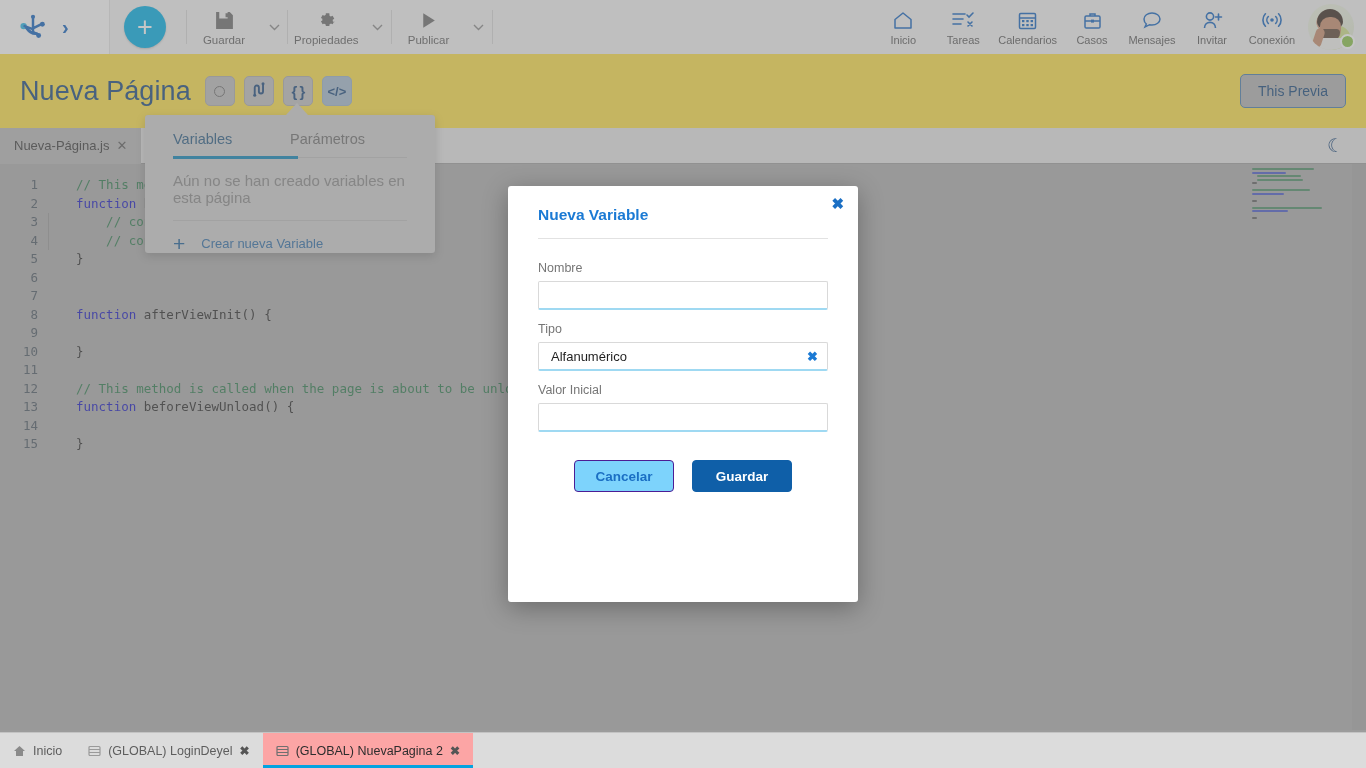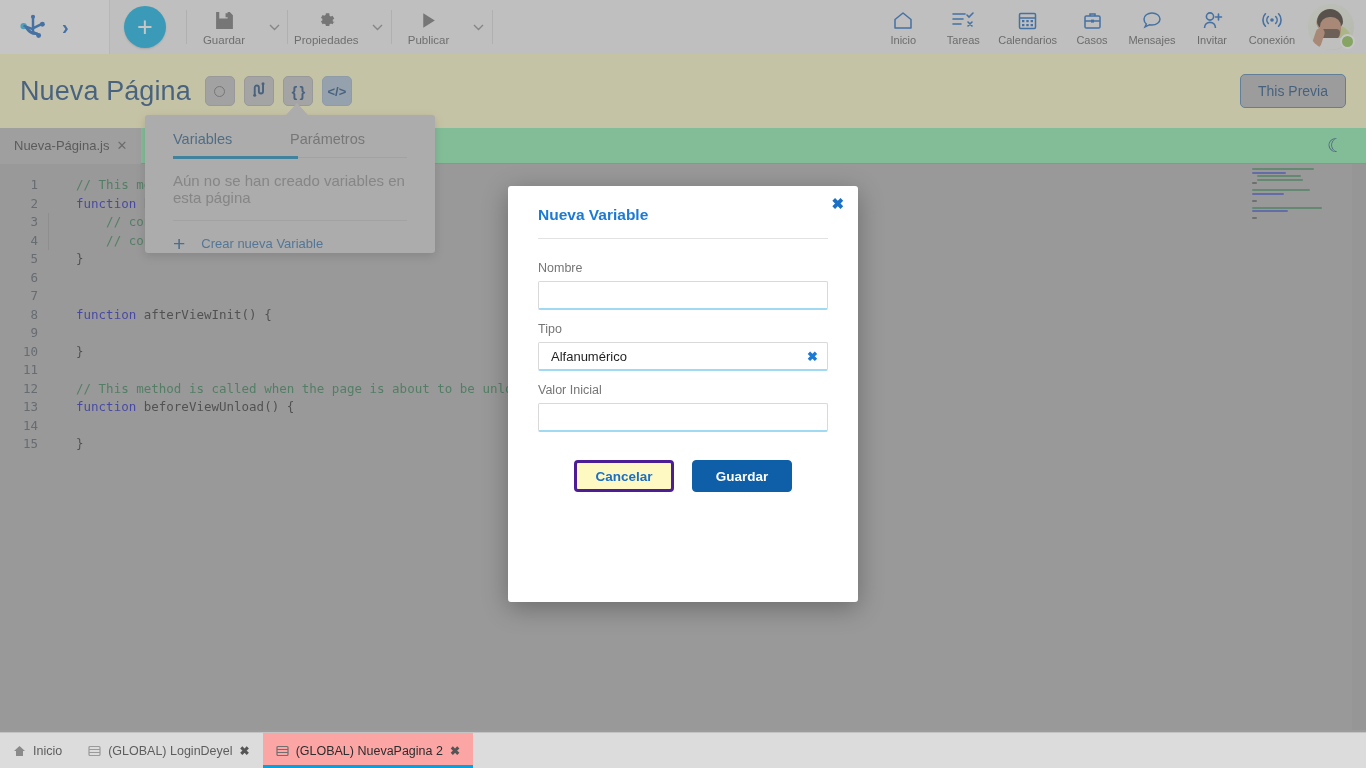--- a/index.html
+++ b/index.html
@@ -69,21 +69,21 @@
   .av-body { position:absolute; left:4px; bottom:0; width:38px; height:12px; background:#f2f2ee; border-radius:10px 10px 0 0; }
   .av-arm  { position:absolute; left:6px; top:24px; width:9px; height:20px; background:#c98f6d; border-radius:5px; transform:rotate(18deg); }
   .status-dot {
     position:absolute; right:-1px; bottom:1px; width:15px; height:15px; border-radius:50%;
     background:#8bc34a; border:2px solid #fff;
   }
 
   
   .title-row {
     position:absolute; top:54px; left:0; width:1366px; height:74px;
-    background:#fef9c3; display:flex; align-items:center; padding:0 20px; z-index:12;
+    background:#fde047; display:flex; align-items:center; padding:0 20px; z-index:12;
   }
   .page-title { font-size:27px; color:#1c4a7e; font-weight:400; letter-spacing:.1px; }
   .title-btns { display:flex; align-items:center; gap:9px; margin-left:14px; }
   .sq-btn {
     width:30px; height:30px; border-radius:5px; background:#c2c2c2;
     border:1px solid #adadad; display:flex; align-items:center; justify-content:center;
     color:#1c4a7e; cursor:pointer;
   }
   .sq-btn.plain { background:#bdbdbd; }
   .sq-btn.active { background:#a6bccf; border-color:#9cb3c8; }
@@ -92,21 +92,21 @@
   .codetag { font-size:13px; font-weight:700; color:#1c4a7e; }
 
   .vista-btn {
     margin-left:auto; padding:8px 17px; border:1px solid #4a7fae; border-radius:5px;
     background:#b3b3b3; color:#17487c; font-size:14px; cursor:pointer;
   }
 
   
   .editor-tabbar {
     position:absolute; top:128px; left:0; width:1366px; height:36px;
-    background:#86efac; display:flex; align-items:center; z-index:11;
+    background:#e5e5e5; display:flex; align-items:center; z-index:11;
     border-bottom:1px solid #9e9e9e;
     justify-content:space-between;
   }
   .etab {
     display:flex; align-items:center; gap:7px; height:36px; padding:0 14px;
     font-size:13px; color:#3c3c3c; background:#b8b8b8; cursor:pointer;
   }
   .etab .x { color:#5c5c5c; font-size:13px; }
   .moon { margin-left:auto; margin-right:22px; color:#1c4a7e; font-size:19px; cursor:pointer; line-height:1; }
 
@@ -180,21 +180,21 @@
   .caretbar { width:1px; height:15px; background:#333; animation:blink 1s steps(1) infinite; }
   @keyframes blink { 50% { opacity:0; } }
   .fld-box.select { justify-content:space-between; padding-left:12px; }
   .sel-val { font-size:13px; color:#1f1f1f; }
   .sel-x { color:#1b7ad4; font-size:13px; font-weight:bold; cursor:pointer; }
   .modal-actions { display:flex; justify-content:center; gap:18px; padding:28px 30px 0; }
   .btn {
     min-width:100px; height:32px; border-radius:4px; font-size:13.5px; font-weight:bold;
     display:flex; align-items:center; justify-content:center; cursor:pointer;
   }
-  .btn-cancel { background:#fef9c3; border:3px solid #4c1d95; color:#1b6fc4; }
+  .btn-cancel { background:#7dd3fc; border:1px solid #4c1d95; color:#1b6fc4; }
   .btn-save { background:#0f5fa8; color:#fff; border:1px solid #0f5fa8; }
 
   
   .taskbar {
     position:absolute; left:0; bottom:0; width:1366px; height:36px;
     background:#dcdcdc; display:flex; align-items:stretch; z-index:50;
     border-top:1px solid #c4c4c4;
   }
   .tb-item {
     display:flex; align-items:center; gap:7px; padding:0 13px;

